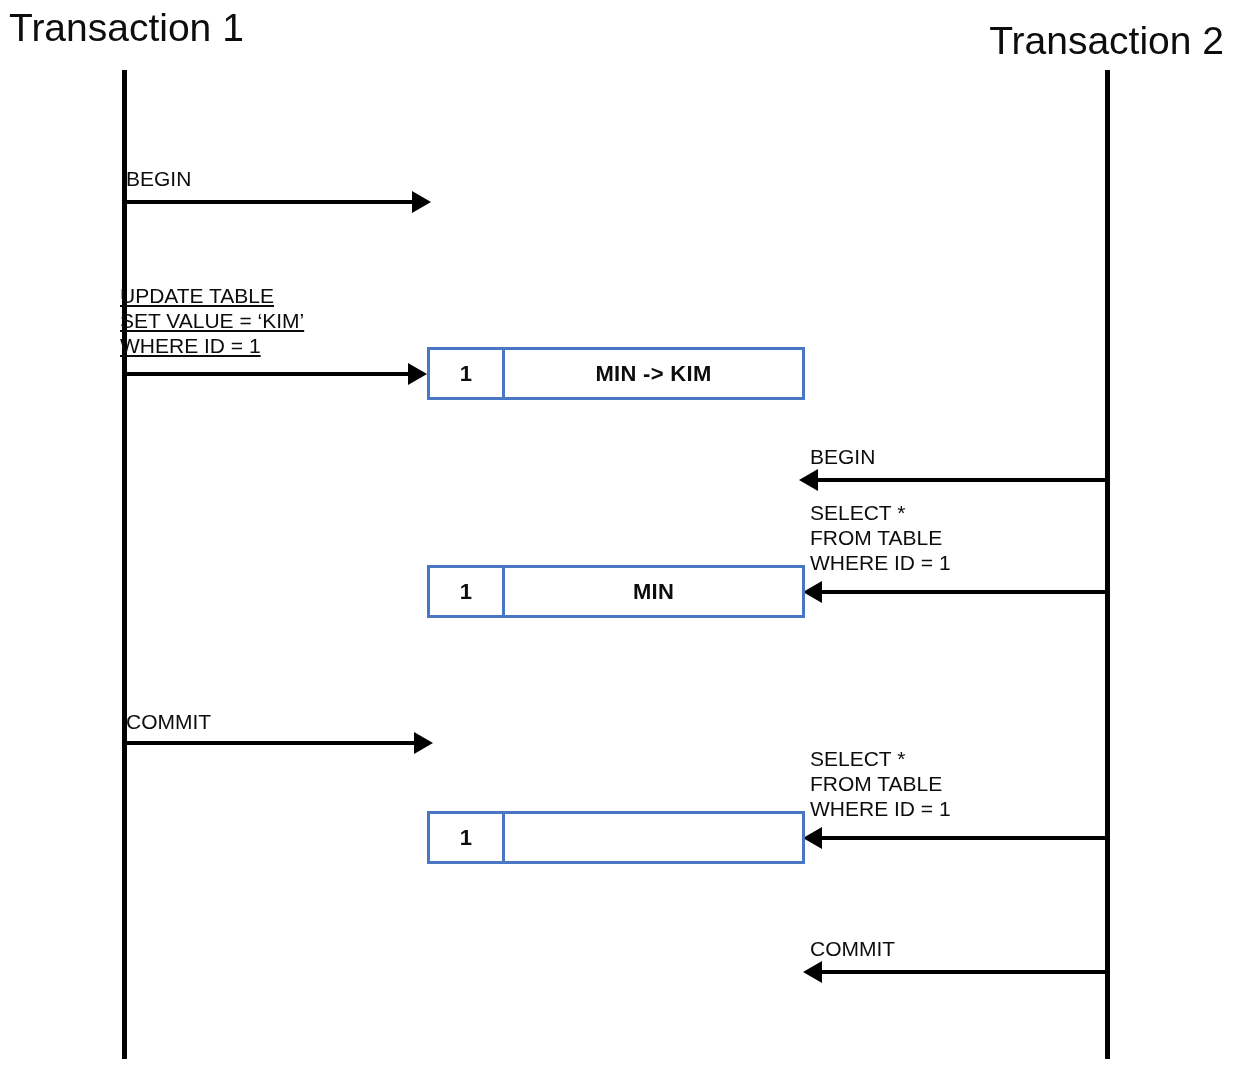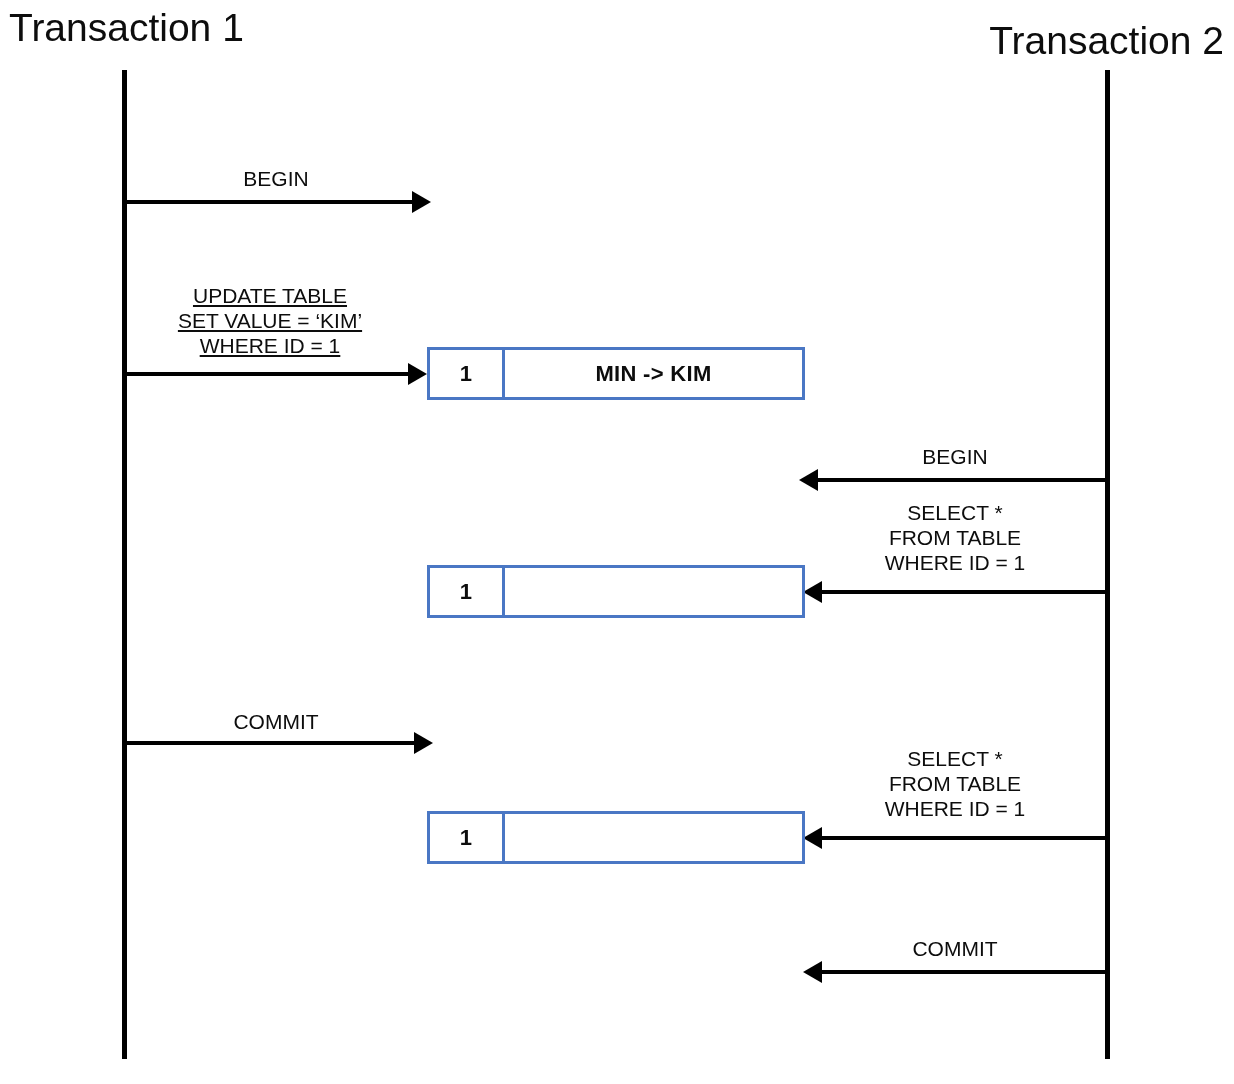--- a/index.html
+++ b/index.html
@@ -63,21 +63,21 @@
     border-right: 19px solid #000000;
   }
 
   
   .msg-label {
     position: absolute;
     font-size: 21px;
     line-height: 25px;
     color: #0d0d0d;
     white-space: pre;
-    text-align: center;
+    text-align: left;
   }
 
   
   .record-box {
     position: absolute;
     display: flex;
     box-sizing: border-box;
     border: 3px solid #4a77c4;
     background: #ffffff;
   }
@@ -131,20 +131,21 @@
   <div class="arrow-head left" style="left:799px; top:469px;"></div>
 
   <div class="msg-label" style="left:810px; top:500px; width:290px;">SELECT *
 FROM TABLE
 WHERE ID = 1</div>
   <div class="msg-line" style="left:820px; top:590px; width:287px;"></div>
   <div class="arrow-head left" style="left:803px; top:581px;"></div>
 
   <div class="record-box" style="left:427px; top:565px; width:378px; height:53px;">
     <div class="record-cell id-cell">1</div>
+    <div class="record-cell value-cell">MIN</div>
   </div>
 
   <div class="msg-label" style="left:126px; top:709px; width:300px;">COMMIT</div>
   <div class="msg-line" style="left:124px; top:741px; width:292px;"></div>
   <div class="arrow-head right" style="left:414px; top:732px;"></div>
 
   <div class="msg-label" style="left:810px; top:746px; width:290px;">SELECT *
 FROM TABLE
 WHERE ID = 1</div>
   <div class="msg-line" style="left:820px; top:836px; width:287px;"></div>

